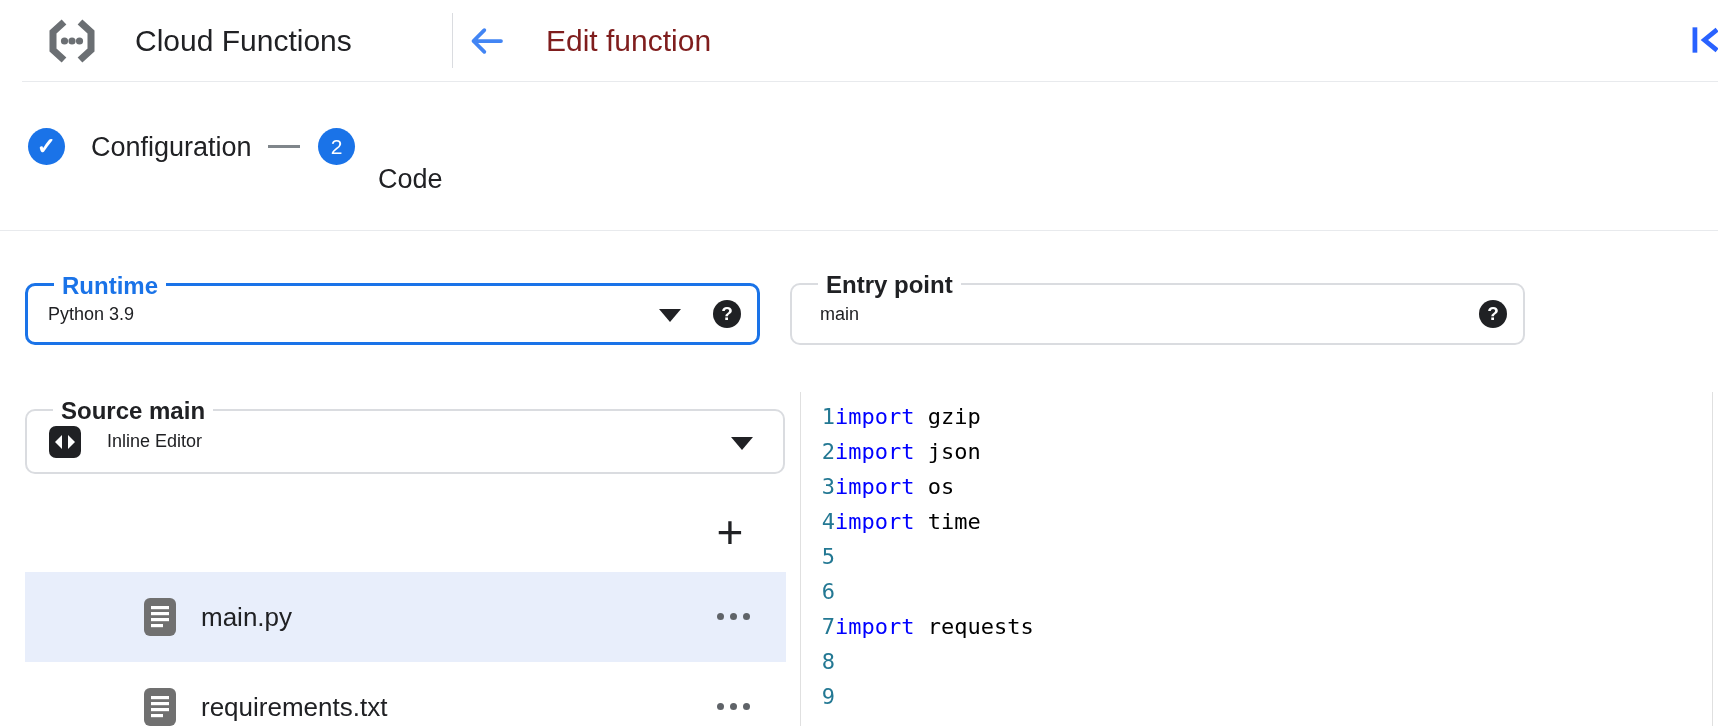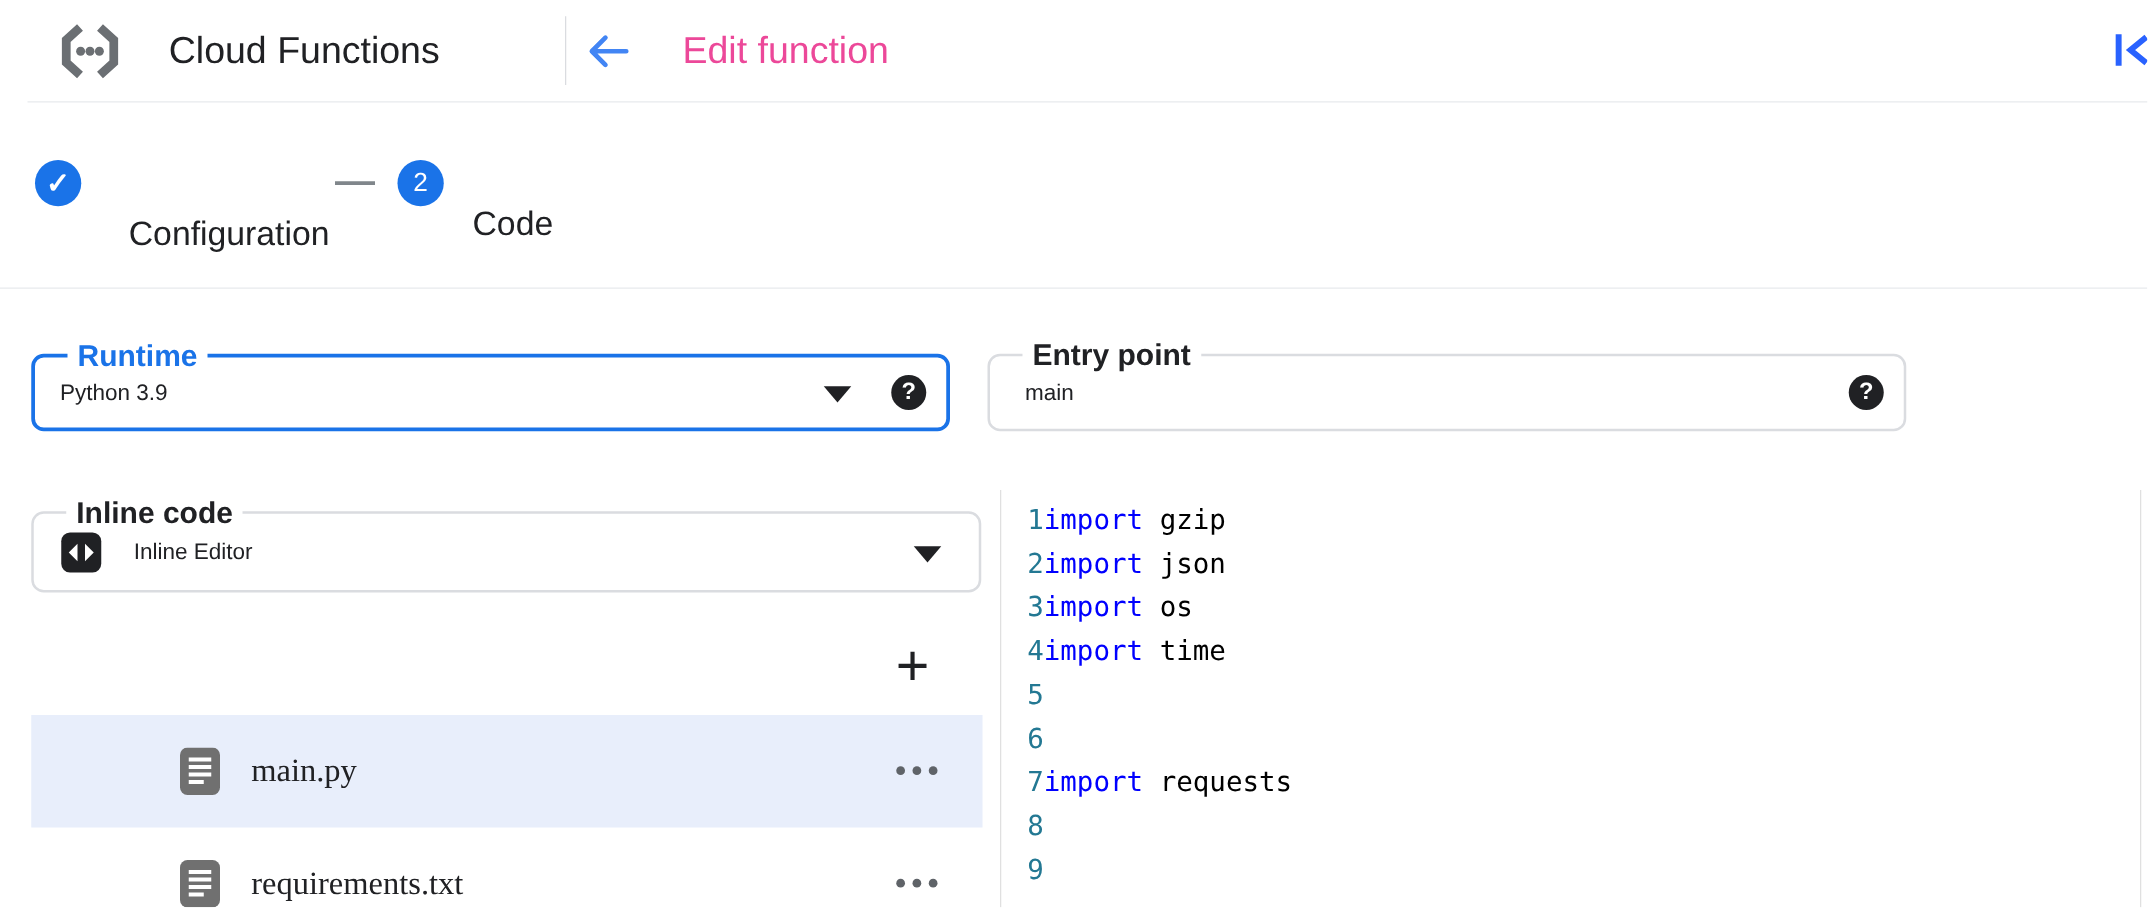--- a/index.html
+++ b/index.html
@@ -6,30 +6,30 @@
   html,body { background:#fff; }
   body { font-family:"Liberation Sans", sans-serif; color:#202124; }
   #canvas { position:relative; width:1718px; height:726px; background:#fff; overflow:hidden; }
 
   
   #header { position:absolute; left:0; top:0; width:1718px; height:82px; background:#fff; border-bottom:1px solid #e8eaed;margin-left:22px; }
   .logo { position:absolute; left:26px; top:17px; width:48px; height:48px; }
   .product-name { position:absolute; left:113px; top:0; height:82px; line-height:82px; font-size:30px; color:#202124; }
   .header-divider { position:absolute; left:430px; top:13px; width:1px; height:55px; background:#dadce0; }
   .back-btn { position:absolute; left:444px; top:21px; width:40px; height:40px; cursor:pointer; background:none; border:none; }
-  .page-title { position:absolute; left:524px; top:0; height:82px; line-height:82px; font-size:30px; color:#ec4899; }
+  .page-title { position:absolute; left:524px; top:0; height:82px; line-height:82px; font-size:30px; color:#7f1d1d; }
   .collapse-btn { position:absolute; left:1662px; top:19px; width:44px; height:44px; cursor:pointer; background:none; border:none; }
 
   
   #stepper-divider { position:absolute; left:0; top:230px; width:1718px; height:1px; background:#e8eaed; }
   .step-circle { position:absolute; top:128px; width:37px; height:37px; border-radius:50%; background:#1a73e8; color:#fff; text-align:center; line-height:37px; cursor:pointer; }
   #step1-circle { left:28px; font-size:23px; font-weight:bold; }
   #step2-circle { left:318px; font-size:21px; font-weight:500; }
   .step-label { position:absolute; top:132px; font-size:27px; color:#202124; cursor:pointer; }
-  #step1-label { left:103px;margin-top:40px; }
+  #step1-label { left:91px; }
   #step2-label { left:378px;margin-top:32px; }
   .step-connector { position:absolute; left:268px; top:145px; width:32px; height:3px; background:#80868b; }
 
   
   .field { position:absolute; border-radius:10px; background:#fff; }
   .field-label { position:absolute; top:-14px; background:#fff; padding:0 8px; font-size:24px; font-weight:600; color:#202124; white-space:nowrap; }
   .field-value { position:absolute; left:20px; top:0; bottom:0; display:flex; align-items:center; font-size:18px; color:#202124; }
   #runtime-field { left:25px; top:283px; width:735px; height:62px; border:3px solid #1a73e8; }
   #runtime-field .field-label { left:26px; color:#1a73e8; }
   #entry-field { left:790px; top:283px; width:735px; height:62px; border:2px solid #dadce0; }
@@ -40,21 +40,21 @@
   #source-field .field-value { left:80px; }
   .dd-arrow { position:absolute; top:50%; margin-top:-5px; width:0; height:0; border-left:11px solid transparent; border-right:11px solid transparent; border-top:13px solid #202124; cursor:pointer; }
   #runtime-arrow { right:76px; }
   #source-arrow { right:30px; }
   .help-btn { position:absolute; right:16px; top:50%; margin-top:-14px; width:28px; height:28px; border-radius:50%; background:#202124; color:#fff; font-size:19px; font-weight:bold; text-align:center; line-height:28px; border:none; cursor:pointer; font-family:"Liberation Sans", sans-serif; }
   .inline-editor-icon { position:absolute; left:22px; top:50%; margin-top:-16px; width:32px; height:32px; border-radius:7px; background:#202124; }
 
   
   .add-file-btn { position:absolute; left:706px; top:508px; width:48px; height:48px; background:none; border:none; font-size:46px; font-weight:300; color:#202124; cursor:pointer; line-height:44px; font-family:"Liberation Sans", sans-serif; }
   #file-list { position:absolute; left:25px; top:572px; width:761px; }
-  .file-row { position:relative; height:90px; display:flex; align-items:center; cursor:pointer;font-family:Liberation Serif, serif; }
+  .file-row { position:relative; height:90px; display:flex; align-items:center; cursor:pointer; }
   .file-row.selected { background:#e8eefb; }
   .file-icon { position:absolute; left:119px; top:50%; margin-top:-19px; width:32px; height:38px; }
   .file-name { position:absolute; left:176px; font-size:26px; color:#202124; }
   .file-more { position:absolute; right:36px; top:50%; margin-top:-4px; display:flex; gap:6px; background:none; border:none; cursor:pointer; }
   .file-more i { width:7px; height:7px; border-radius:50%; background:#5f6368; display:block; }
 
   
   .editor-border-left { position:absolute; left:800px; top:392px; width:1px; height:334px; background:#e0e0e0; }
   .editor-border-right { position:absolute; left:1712px; top:392px; width:1px; height:334px; background:#e0e0e0; }
   #code-area { position:absolute; left:801px; top:399px; width:905px; height:327px; overflow:hidden; cursor:text; }
@@ -111,21 +111,21 @@
     <button class="help-btn">?</button>
   </div>
 
   <div class="field" id="entry-field">
     <span class="field-label">Entry point</span>
     <span class="field-value">main</span>
     <button class="help-btn">?</button>
   </div>
 
   <div class="field" id="source-field">
-    <span class="field-label">Inline code</span>
+    <span class="field-label">Source main</span>
     <span class="inline-editor-icon">
       <svg viewBox="0 0 32 32" width="32" height="32">
         <polygon points="13,9 6,16 13,23" fill="#fff"></polygon>
         <polygon points="19,9 26,16 19,23" fill="#fff"></polygon>
       </svg>
     </span>
     <span class="field-value">Inline Editor</span>
     <span class="dd-arrow" id="source-arrow"></span>
   </div>
 

